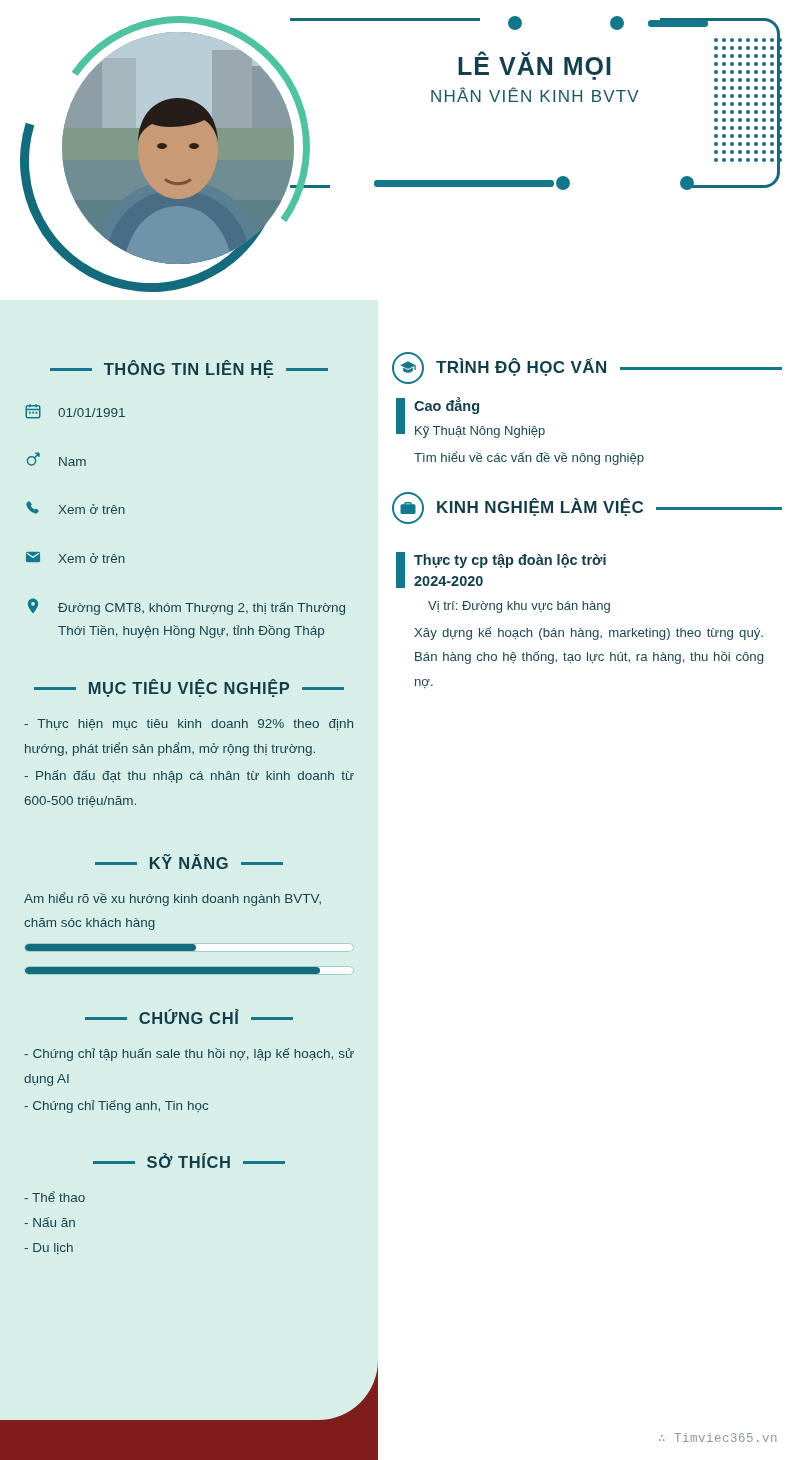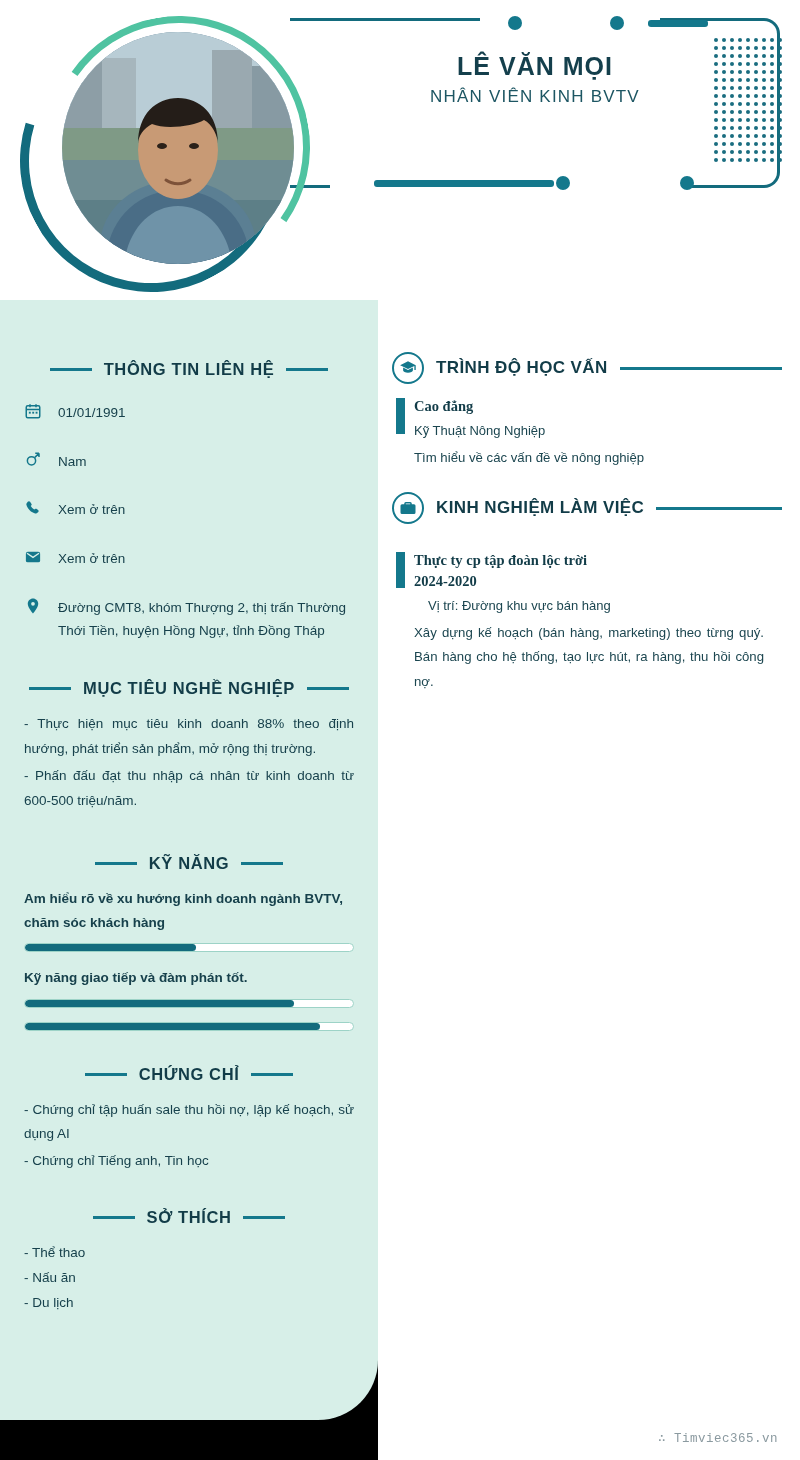--- a/index.html
+++ b/index.html
@@ -8,21 +8,21 @@
     height: 1460px;
     background: #ffffff;
     font-family: "Liberation Sans", sans-serif;
     color: #1d3c44;
   }
   .page {
     position: relative;
     width: 800px;
     height: 1460px;
     overflow: hidden;
-    background: #000000;
+    background: #7f1d1d;
   }
 
   
   .header {
     position: relative;
     width: 800px;
     height: 300px;
     background: #ffffff;
   }
   
@@ -194,21 +194,21 @@
   }
 
   .left-text {
     margin: 14px 24px 0 24px;
     font-size: 13.5px;
     line-height: 1.85;
     color: #17414c;
     text-align: justify;
   }
 
-  .skill { margin: 14px 24px 0 24px; font-weight: bold; }
+  .skill { margin: 14px 24px 0 24px; }
   .skill .label {
     font-size: 13.5px;
     line-height: 1.8;
     color: #17414c;
     margin-bottom: 8px;
   }
   .bar-bg {
     position: relative;
     height: 9px;
     border-radius: 5px;
@@ -265,21 +265,20 @@
     top: 2px;
     width: 9px;
     height: 36px;
     background: #14788c;
   }
   .r-title {
     font-size: 14.5px;
     font-weight: bold;
     color: #123c48;
     line-height: 1.45;
-    font-family: Liberation Serif, serif;
   }
   .r-sub {
     font-size: 13px;
     color: #1c4650;
     margin-top: 4px;
     padding-left: 14px;
     line-height: 1.6;
   }
   .r-desc {
     font-size: 13.2px;
@@ -565,43 +564,37 @@
               <path d="M12 2c-3.9 0-7 3.1-7 7 0 5.2 7 13 7 13s7-7.8 7-13c0-3.9-3.1-7-7-7zm0 9.5a2.5 2.5 0 110-5 2.5 2.5 0 010 5z"></path>
             </svg>
           </span>
           <span>Đường CMT8, khóm Thượng 2, thị trấn Thường Thới Tiền, huyện Hồng Ngự, tỉnh Đồng Tháp</span>
         </div>
       </div>
 
       <div style="height:14px"></div>
       <div class="sec-head">
         <span class="rule"></span>
-        <h2>MỤC TIÊU NGHỀ NGHIỆP</h2>
-        <span class="rule"></span>
-      </div>
-      <div class="left-text">- Thực hiện mục tiêu kinh doanh 88% theo định hướng, phát triển sản phẩm, mở rộng thị trường.</div>
+        <h2>MỤC TIÊU VIỆC NGHIỆP</h2>
+        <span class="rule"></span>
+      </div>
+      <div class="left-text">- Thực hiện mục tiêu kinh doanh 92% theo định hướng, phát triển sản phẩm, mở rộng thị trường.</div>
       <div class="left-text" style="margin-top:2px">- Phấn đấu đạt thu nhập cá nhân từ kinh doanh từ 600-500 triệu/năm.</div>
 
       <div style="height:40px"></div>
       <div class="sec-head">
         <span class="rule"></span>
         <h2>KỸ NĂNG</h2>
         <span class="rule"></span>
       </div>
 
       <div class="skill">
         <div class="label">Am hiểu rõ về xu hướng kinh doanh ngành BVTV, chăm sóc khách hàng</div>
         <div class="bar-bg">
           <div class="bar-fg" style="width: 52%;"></div>
-        </div>
-      </div>
-      <div class="skill">
-        <div class="label">Kỹ năng giao tiếp và đàm phán tốt.</div>
-        <div class="bar-bg">
-          <div class="bar-fg" style="width: 82%;"></div>
         </div>
       </div>
       <div class="skill">
         <div class="bar-bg">
           <div class="bar-fg" style="width: 90%;"></div>
         </div>
       </div>
 
       <div style="height:34px"></div>
       <div class="sec-head">

